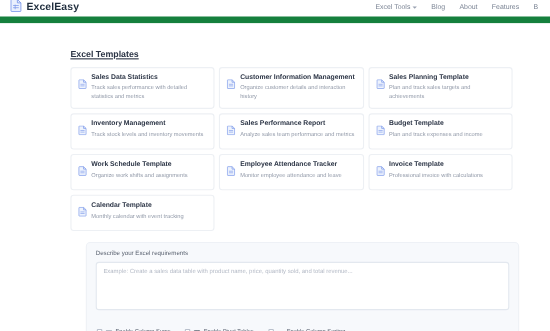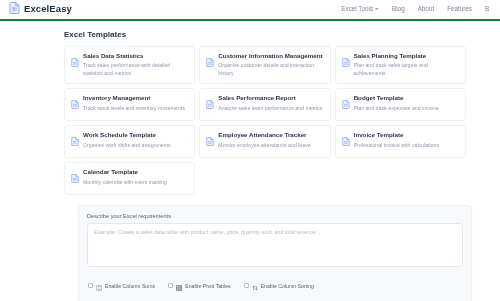--- a/index.html
+++ b/index.html
@@ -9,21 +9,21 @@
     overflow: hidden;
     background: #ffffff;
     font-family: "Liberation Sans", sans-serif;
     -webkit-font-smoothing: antialiased;
   }
 
   
   .header {
     height: 21px;
     background: #ffffff;
-    border-bottom: 2px solid #15803d;
+    border-bottom: 6px solid #15803d;
     display: flex;
     align-items: center;
     justify-content: space-between;
     padding: 0 7px 2px 9px;
   }
   .brand {
     display: flex;
     align-items: center;
     gap: 4px;
   }
@@ -62,21 +62,22 @@
   }
 
   
   .page {
     padding: 8px 14px 0 14px;
   }
   .section-title {
     font-size: 8px;
     font-weight: bold;
     color: #2b3445;
-    margin: 1px 0 7px 50px;
+    margin: 16px 0 7px 50px;
+    text-decoration: underline;
   }
 
   
   .grid {
     display: grid;
     grid-template-columns: repeat(3, 1fr);
     gap: 4px;
     margin-left: 50px;
     margin-right: 20px;
   }

